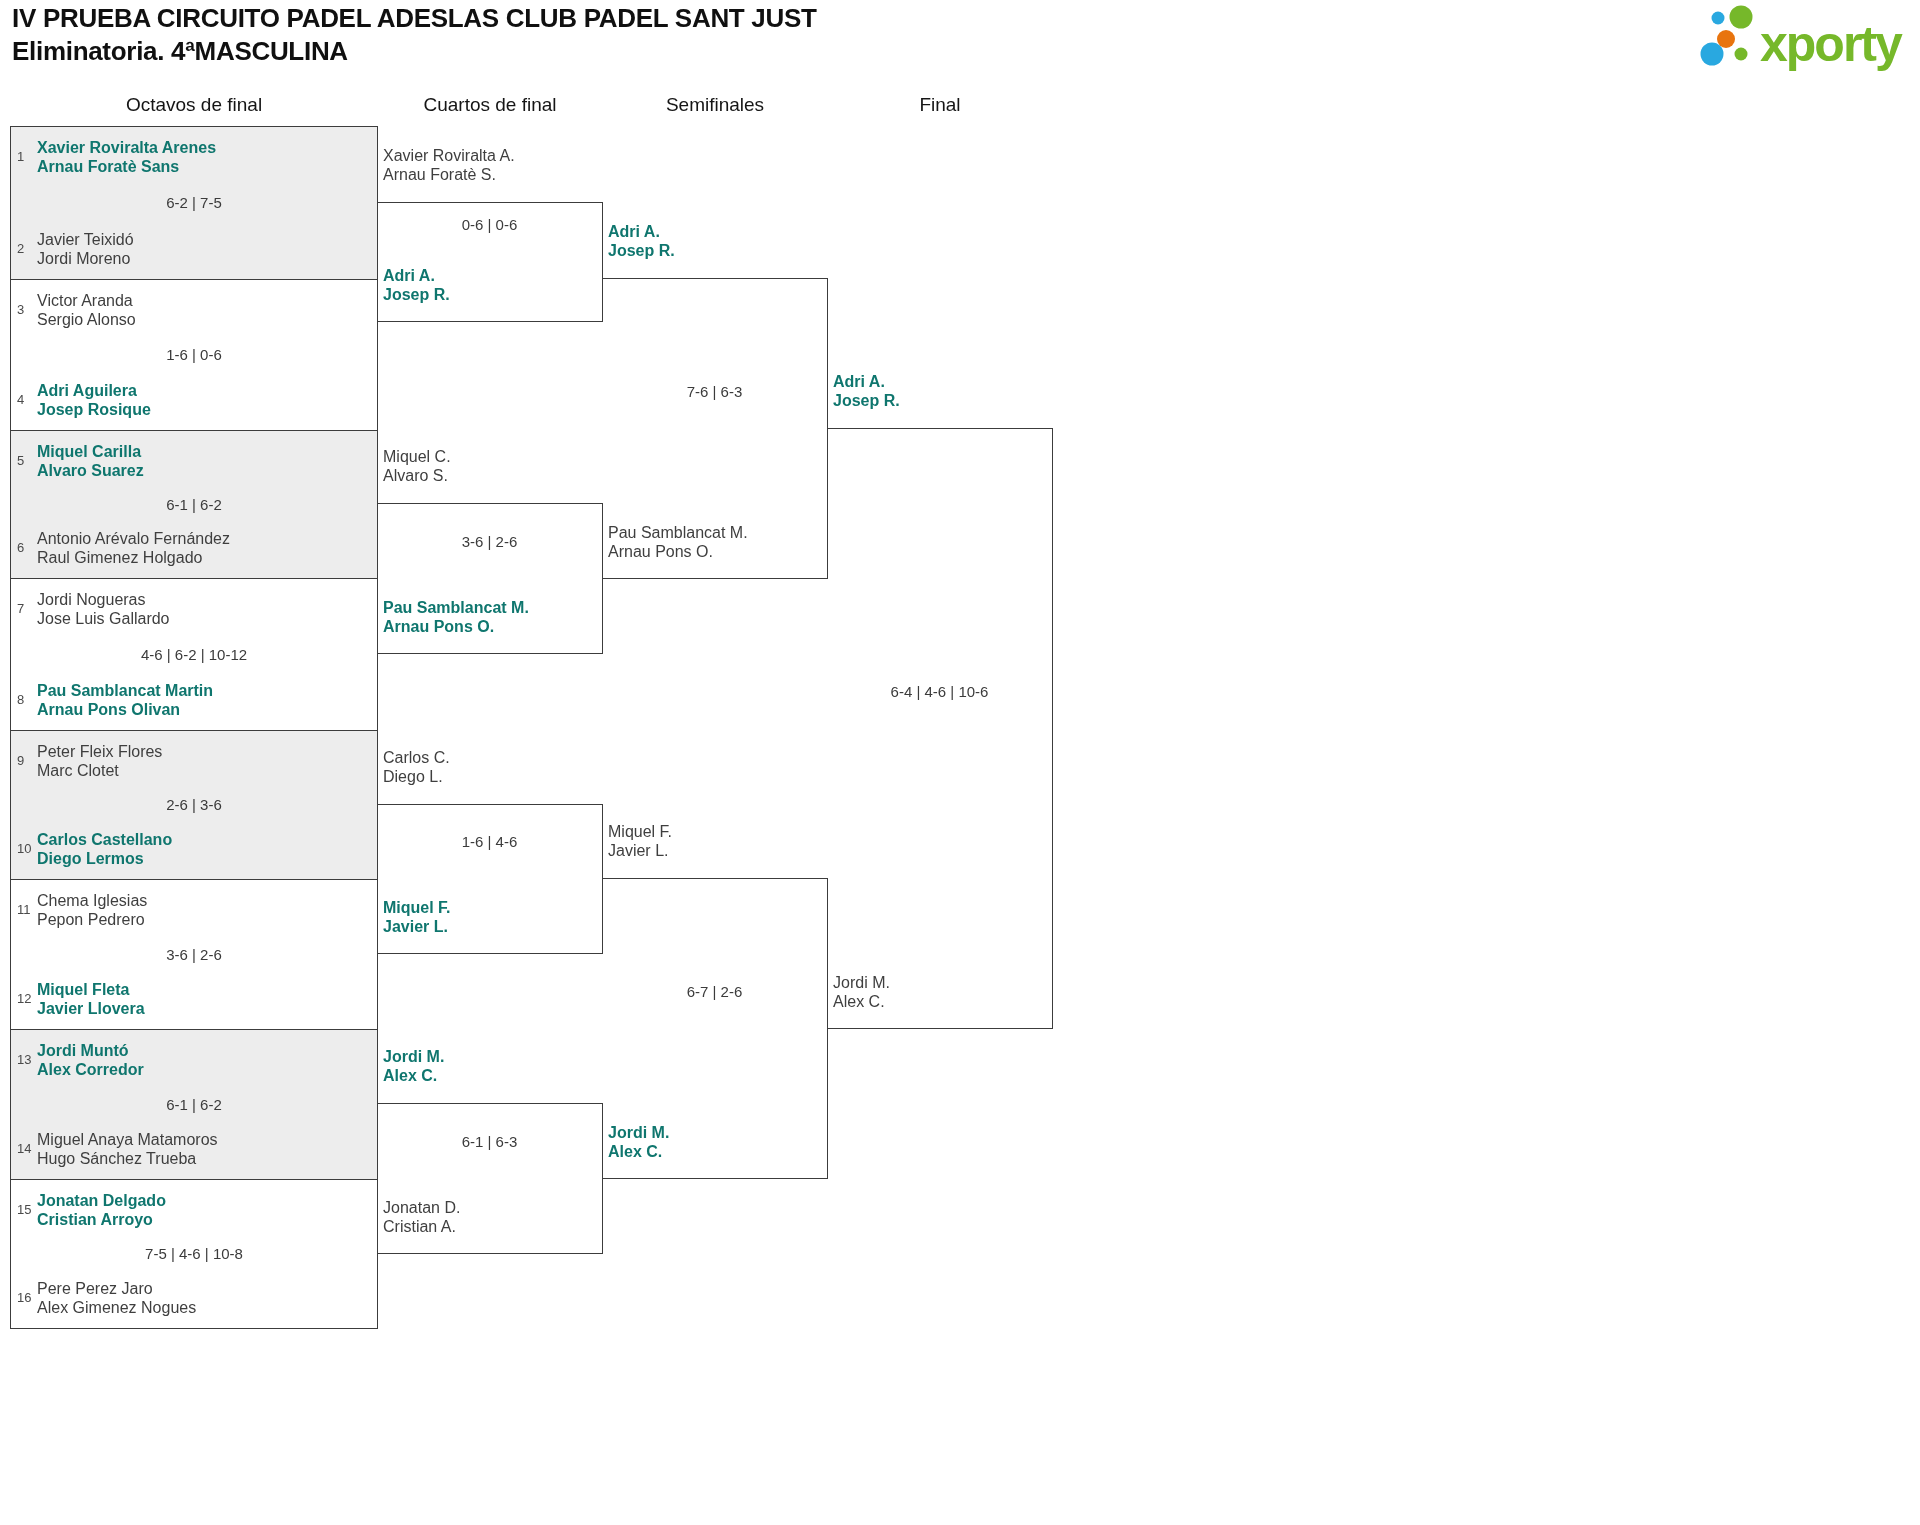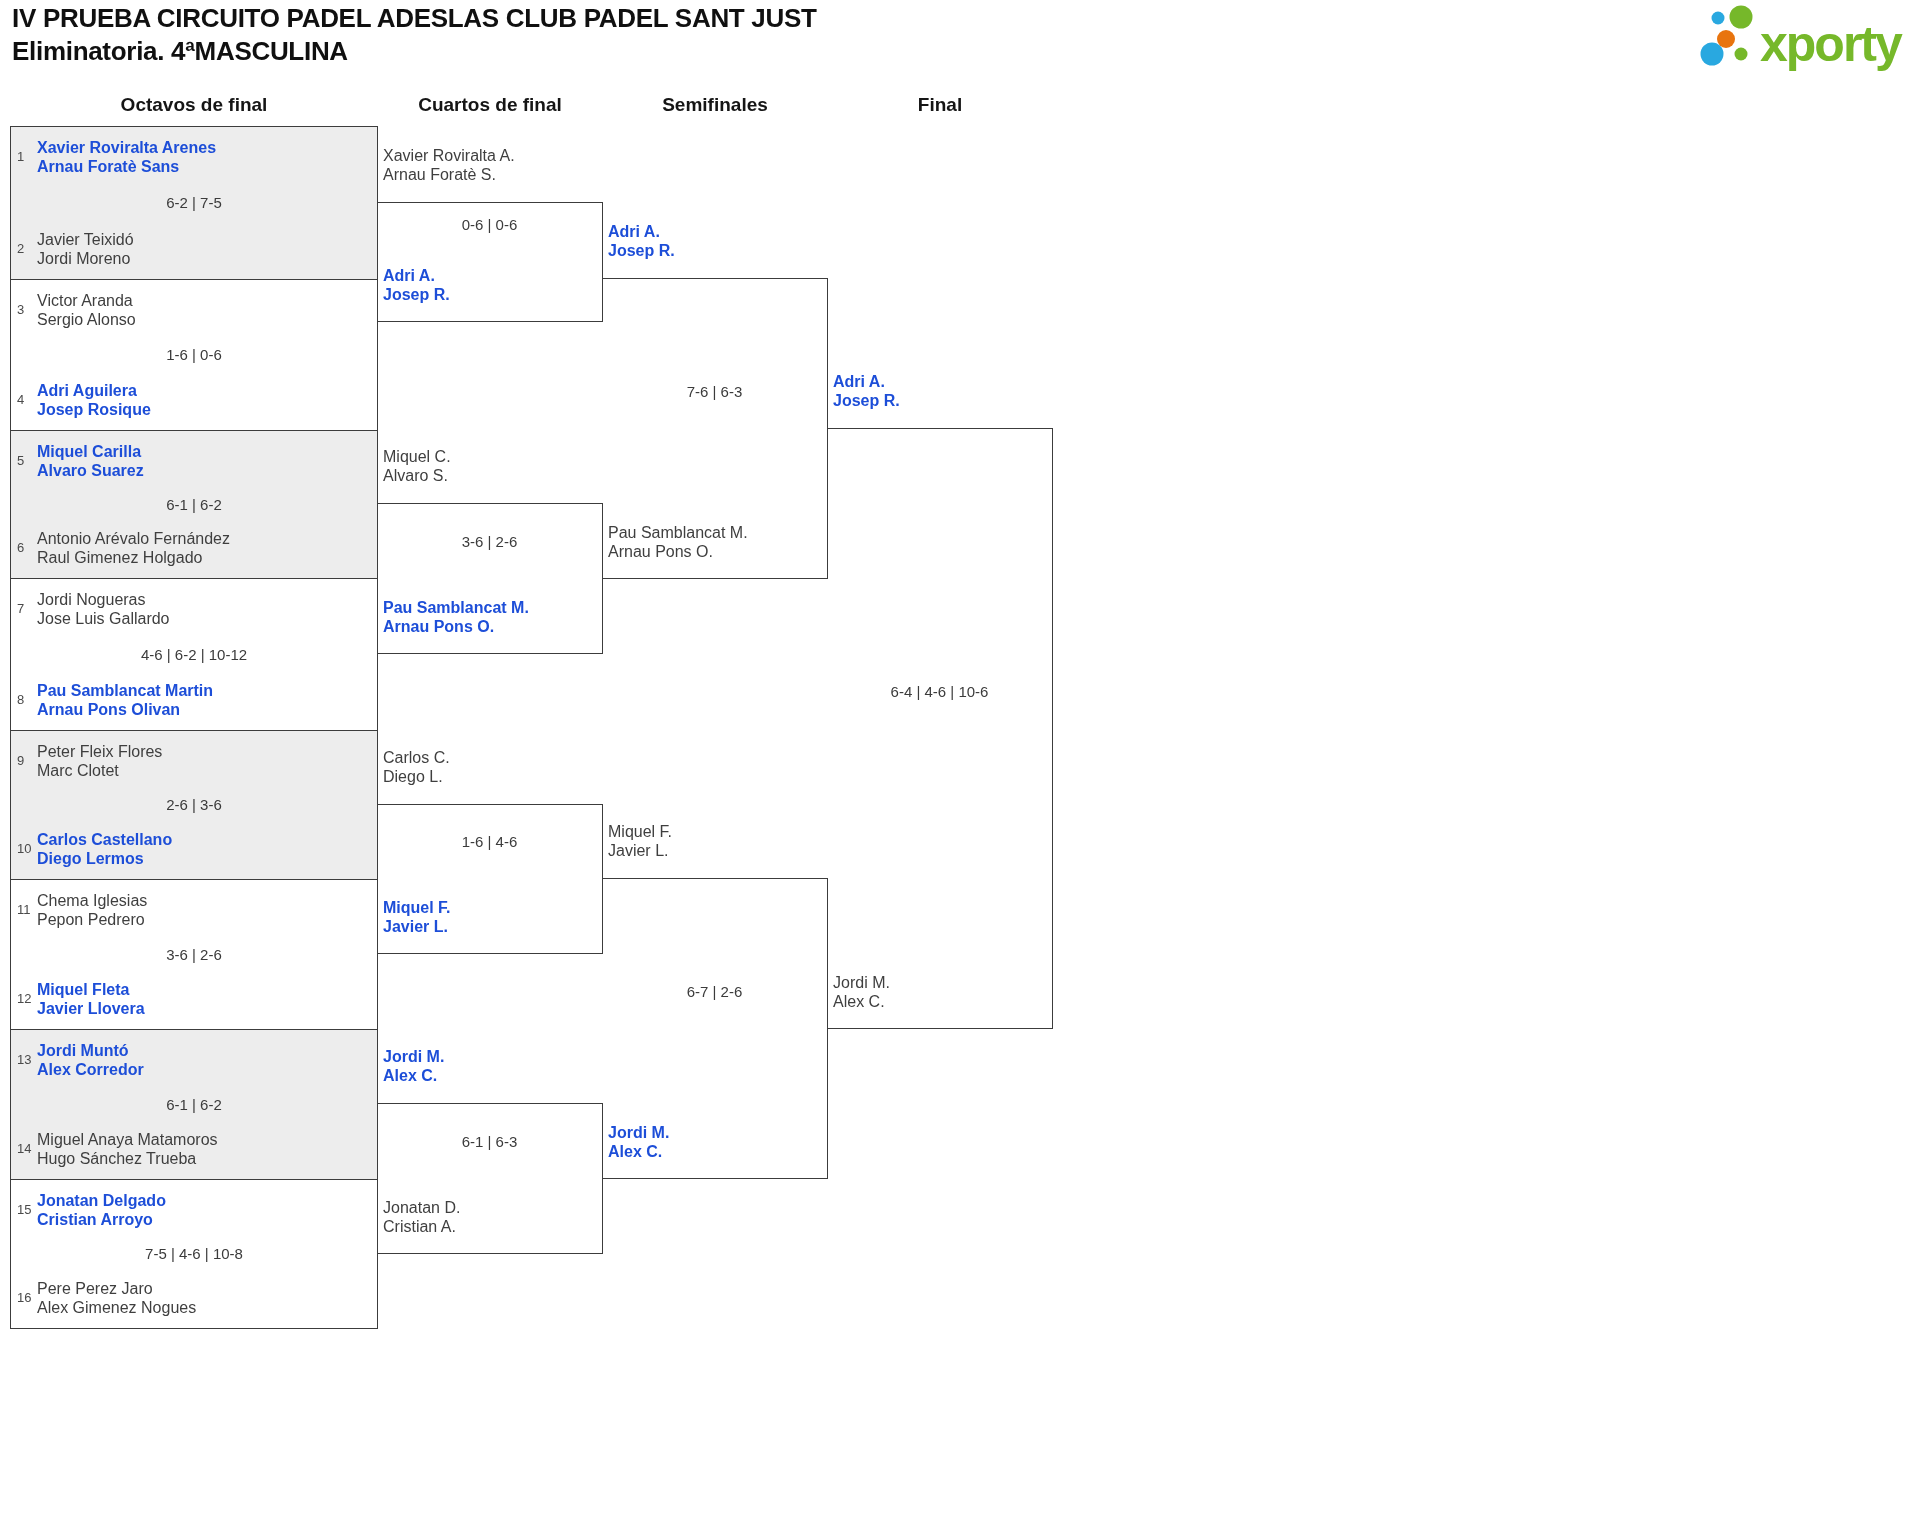--- a/index.html
+++ b/index.html
@@ -5,30 +5,30 @@
   html,body { margin:0; padding:0; background:#ffffff; }
   #page {
     position:relative; width:1920px; height:1525px; background:#ffffff;
     font-family:"Liberation Sans","DejaVu Sans",sans-serif; color:#222;
     overflow:hidden;
     margin-left:8px;
   }
   .title { position:absolute; left:4px; top:2px; font-size:26px; line-height:33px;
            font-weight:700; color:#101010; letter-spacing:-0.3px; }
   .rh { position:absolute; top:94px; height:26px; text-align:center;
-        font-size:19px; font-weight:700; color:#151515; }
+        font-size:19px; font-weight:400; color:#151515; }
   .m  { position:absolute; box-sizing:border-box; }
   .r16 { left:2px; width:368px; background:#ffffff;
          border:1px solid #3c3c3c; border-bottom:none; }
   .r16.shade { background:#ededed; }
   .r16.last  { border-bottom:1px solid #3c3c3c; }
   .adv { border:1px solid #3c3c3c; border-left:none; background:transparent; }
   .team { position:absolute; left:26px; font-size:16px; line-height:19px;
           color:#3f3f3f; white-space:nowrap; }
-  .team.win { font-weight:700; color:#1d4ed8; }
+  .team.win { font-weight:700; color:#0f766e; }
   .tA { top:11px; } .tB { bottom:11px; }
   .seed { position:absolute; left:6px; font-size:13px; line-height:16px; color:#4a4a4a; }
   .sA { top:22px; } .sB { bottom:22px; }
   .score { position:absolute; left:0; right:0; text-align:center;
            font-size:15px; line-height:18px; color:#3b3b3b; top:calc(50% - 9px); }
   .adv .team { left:6px; }
   .adv .tA { top:-57px; }
   .adv .tB { top:auto; bottom:17px; }
   .adv .score { top:calc(50% - 46px); }
   .logo { position:absolute; left:1686px; top:2px; width:230px; height:80px; }

